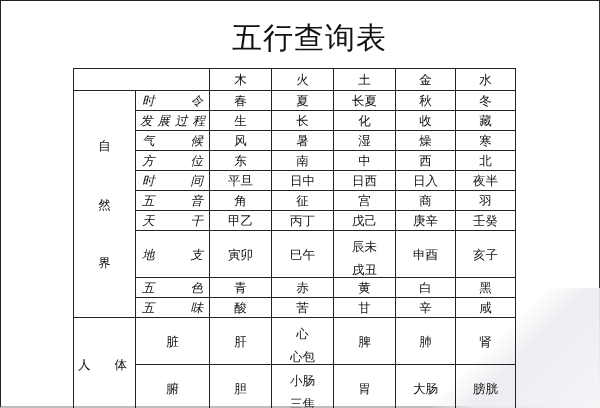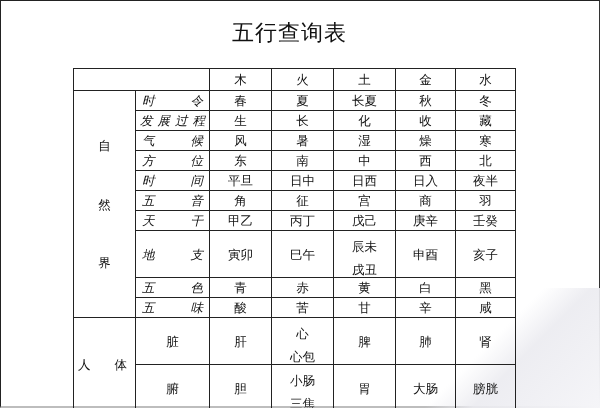--- a/index.html
+++ b/index.html
@@ -29,21 +29,21 @@
       position: absolute;
       right: 0; bottom: 0;
       width: 200px; height: 120px;
       background: linear-gradient(135deg, rgba(255,255,255,0) 45%, rgba(235,235,240,0.9) 60%, rgba(245,245,248,1) 100%);
       pointer-events: none;
     }
     .title {
       position: absolute;
       left: 232px;
       top: 18px;
-      font-size: 22px;
+      font-size: 30px;
       font-family: "DejaVu Serif", "Liberation Serif", serif;
       letter-spacing: 1px;
       color: #111;
     }
     table.wx {
       position: absolute;
       left: 73px;
       top: 68px;
       border-collapse: collapse;
       font-family: "DejaVu Serif", "Liberation Serif", serif;

